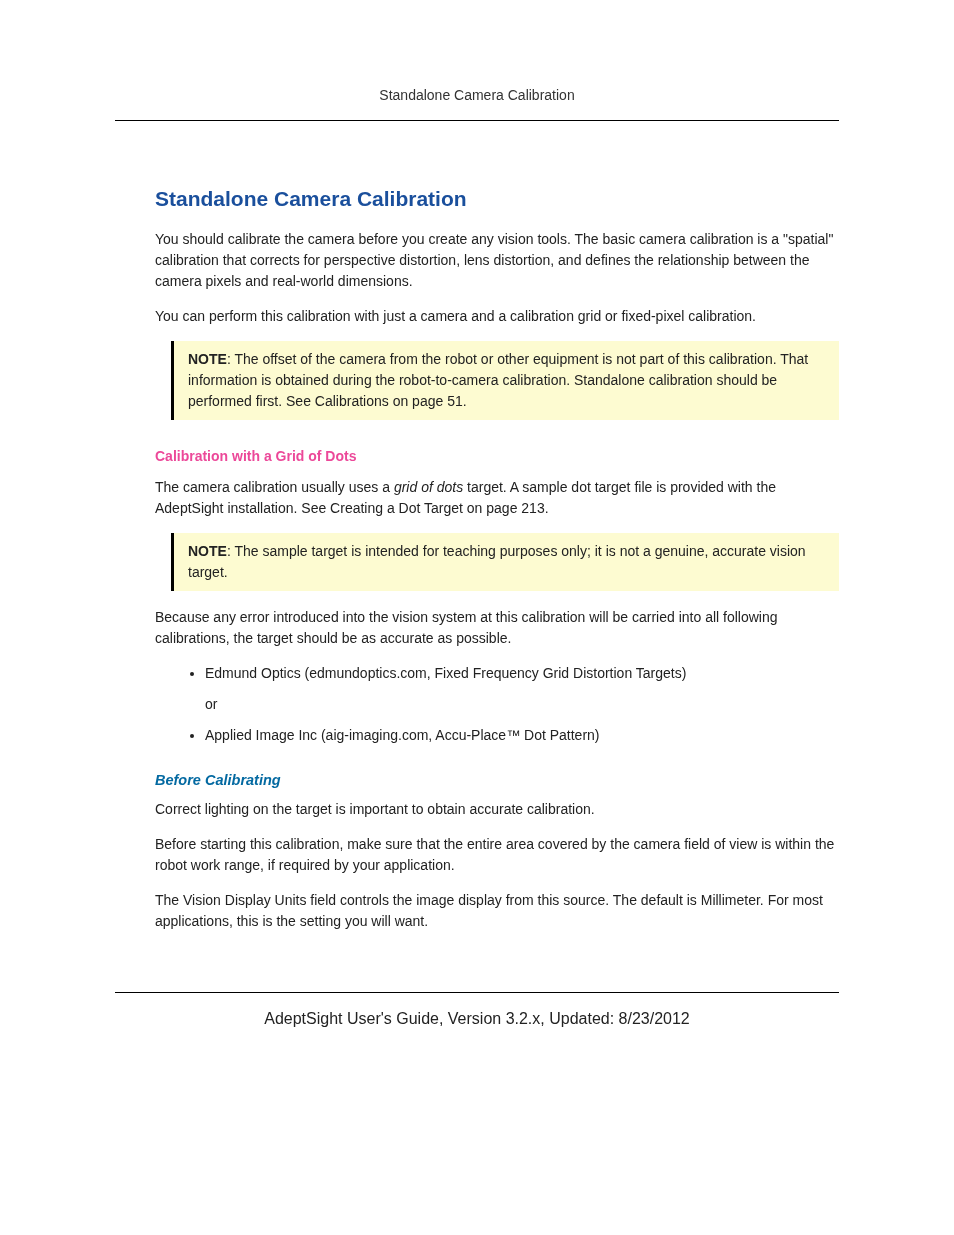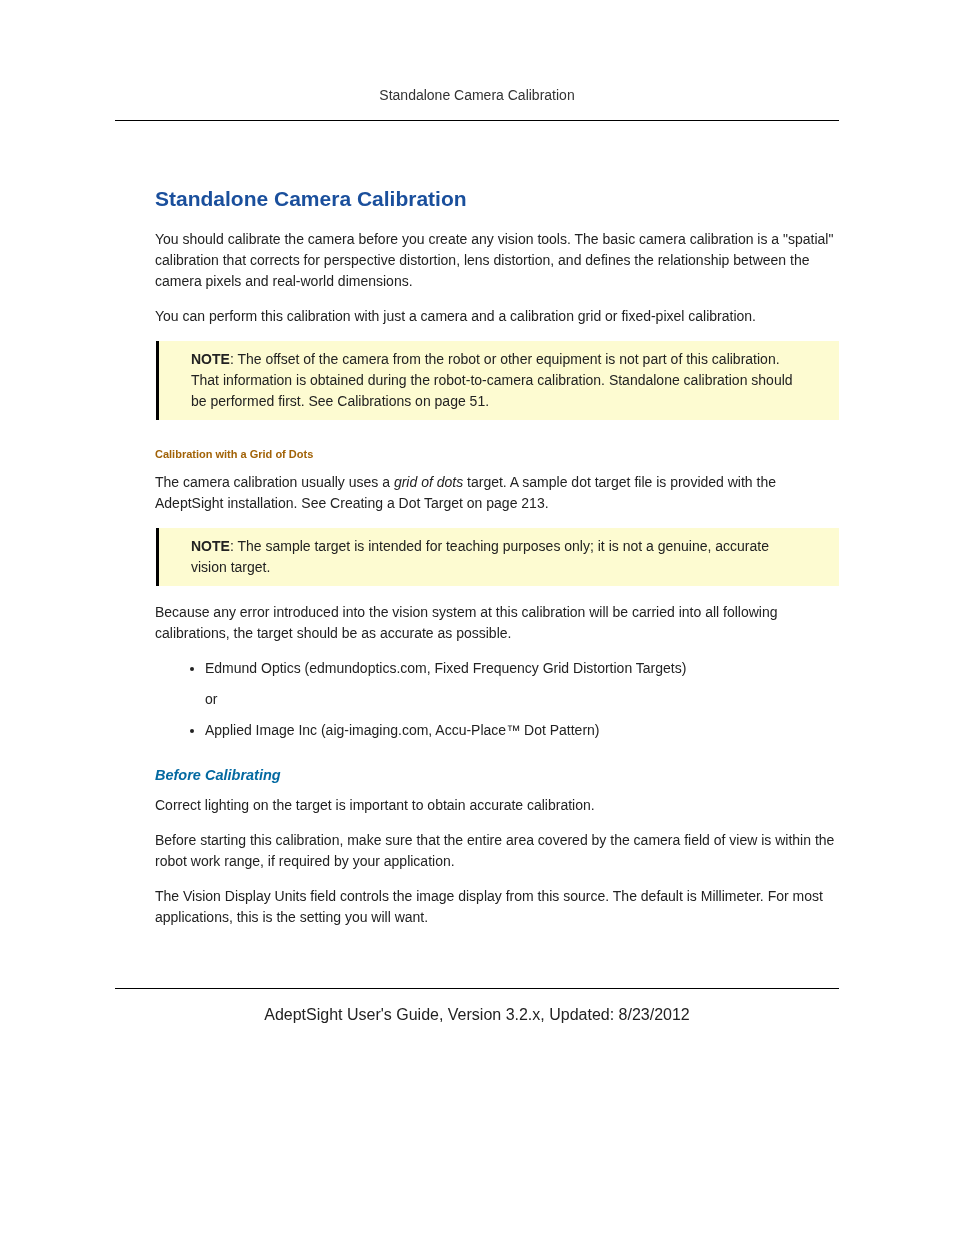--- a/index.html
+++ b/index.html
@@ -30,41 +30,41 @@
   }
   h1.title {
     font-family: Verdana, Geneva, sans-serif;
     color: #1a4f9c;
     font-weight: bold;
     font-size: 21px;
     margin: 0 0 14px 0;
   }
   h2.subhead {
     font-family: Verdana, Geneva, sans-serif;
-    color: #a16207;
+    color: #ec4899;
     font-weight: bold;
-    font-size: 11px;
+    font-size: 14px;
     margin: 26px 0 10px 0;
   }
   h3.minor {
     font-family: Verdana, Geneva, sans-serif;
     color: #0369a1;
     font-style: italic;
     font-weight: bold;
     font-size: 14.5px;
     margin: 24px 0 8px 0;
   }
   p.body {
     margin: 6px 0 14px 0;
   }
   .note-box {
     background: #fdfbd1;
     border-left: 3px solid #000;
-    padding: 8px 32px;
-    margin: 10px 0 16px 1px;
+    padding: 8px 14px;
+    margin: 10px 0 16px 16px;
     font-size: 14px;
   }
   .note-label { font-weight: bold; }
   ul.bullets {
     list-style-type: disc;
     padding-left: 50px;
     margin: 8px 0 14px 0;
   }
   ul.bullets li { margin-bottom: 10px; }
   ol.steps {

